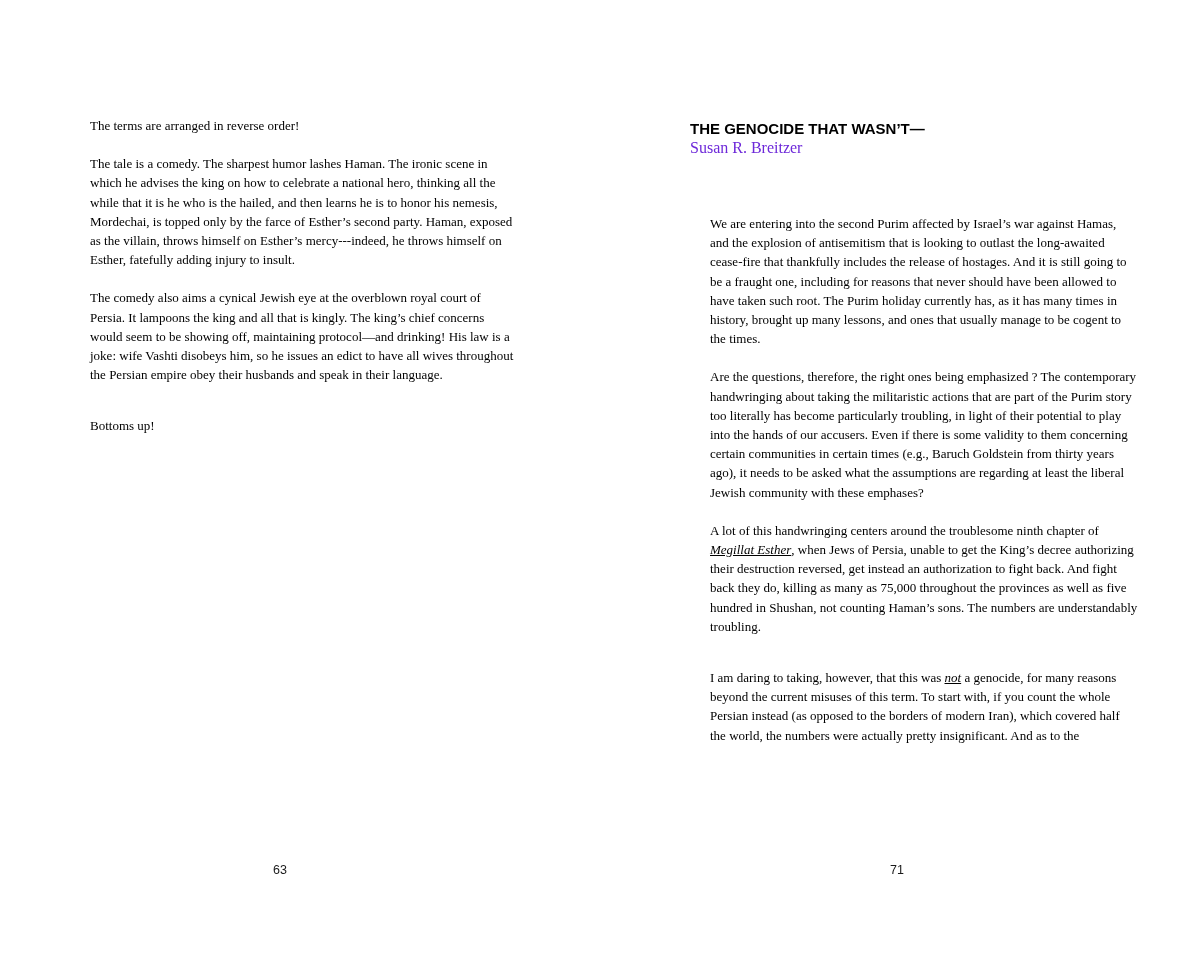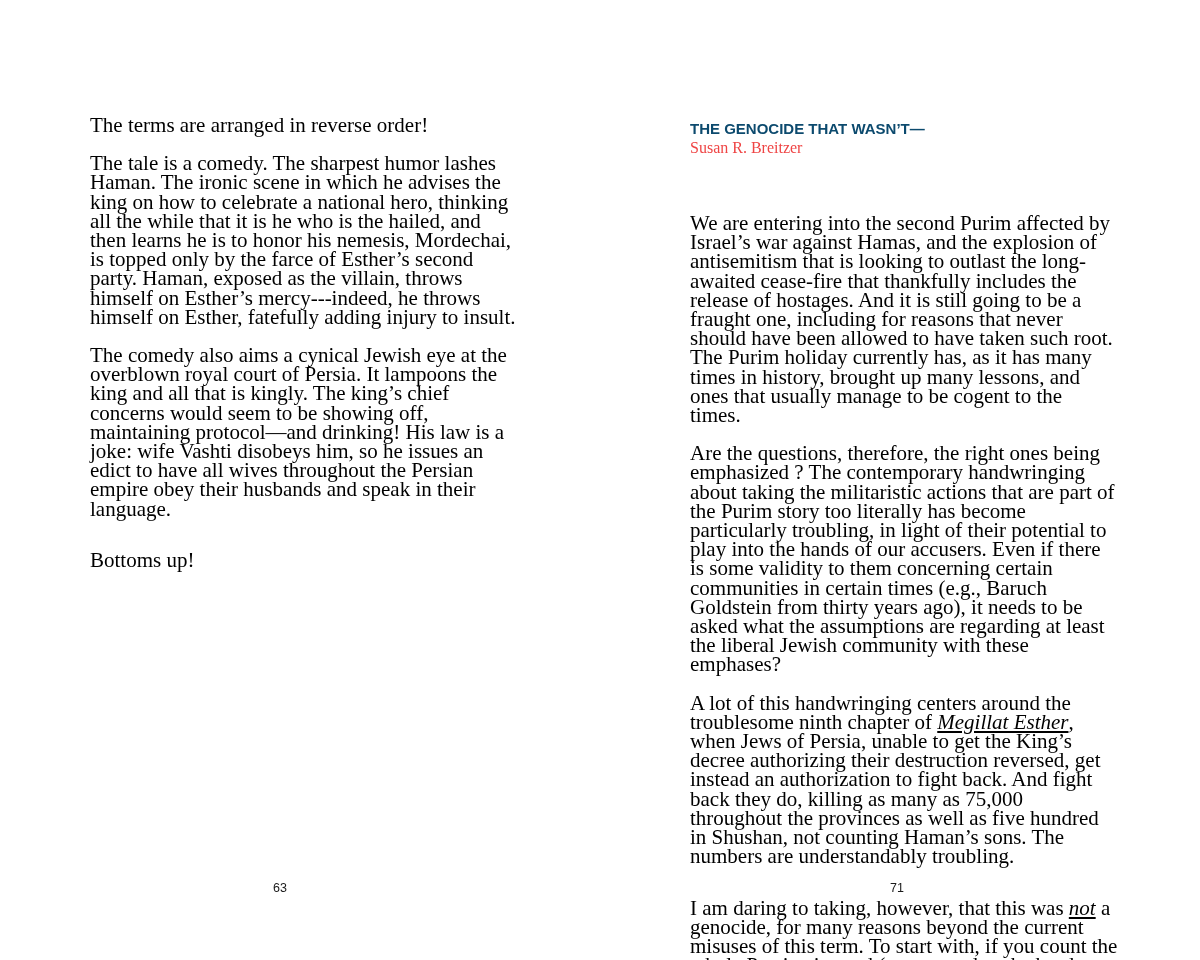--- a/index.html
+++ b/index.html
@@ -14,21 +14,21 @@
     overflow: hidden;
     font-family: "Liberation Serif", serif;
     color: #000000;
   }
   .spread {
     position: absolute;
     inset: 0;
   }
   .text-block {
     position: absolute;
-    font-size: 21px;
+    font-size: 13px;
     line-height: 19.2px;
     color: #000000;
     text-align: left;
   }
   .text-block p {
     margin: 0 0 19px 0;
   }
   .text-block p:last-child {
     margin-bottom: 0;
     margin-top: 32px;
@@ -49,35 +49,35 @@
     font-weight: bold;
     font-size: 15px;
     line-height: 19px;
     margin: 0;
   }
   .byline {
     font-family: "Liberation Serif", serif;
     font-size: 16px;
     line-height: 19px;
     font-weight: normal;
-    color: #ef4444;
+    color: #6d28d9;
     margin: 0;
   }
   .right-body {
-    left: 690px;
+    left: 710px;
     top: 214px;
     width: 428px;
   }
   .italic {
     font-style: italic;
     text-decoration: underline;
   }
   .page-number {
     position: absolute;
-    top: 881px;
+    top: 863px;
     width: 44px;
     text-align: center;
     font-family: "Liberation Sans", sans-serif;
     font-size: 12.5px;
     line-height: 15px;
     color: #1a1a1a;
   }
   .page-number-left {
     left: 258px;
   }
@@ -95,21 +95,21 @@
         <p><span>The terms are arranged in reverse order!</span></p>
         <p><span>The tale is a comedy. The sharpest humor lashes Haman. The ironic scene in which he advises the king on how to celebrate a national hero, thinking all the while that it is he who is the hailed, and then learns he is to honor his nemesis, Mordechai, is topped only by the farce of Esther’s second party. Haman, exposed as the villain, throws himself on Esther’s mercy---indeed, he throws himself on Esther, fatefully adding injury to insult.</span></p>
         <p><span>The comedy also aims a cynical Jewish eye at the overblown royal court of Persia. It lampoons the king and all that is kingly. The king’s chief concerns would seem to be showing off, maintaining protocol—and drinking! His law is a joke: wife Vashti disobeys him, so he issues an edict to have all wives throughout the Persian empire obey their husbands and speak in their language.</span></p>
         <p><span>Bottoms up!</span></p>
       </div>
     <div class="page-number page-number-left">63</div>
   </section>
 
   <section>
     <header class="right-header">
-      <h1 class="article-title" style="color: #0c4a6e;">
+      <h1 class="article-title" style="color: #000000;">
         <span>THE GENOCIDE THAT WASN’T—</span><br>
       </h1>
       <p class="byline">Susan R. Breitzer</p>
     </header>
     <div class="text-block right-body">
         <p><span>We are entering into the second Purim affected by Israel’s war against Hamas, and the explosion of antisemitism that is looking to outlast the long-awaited cease-fire that thankfully includes the release of hostages. And it is still going to be a fraught one, including for reasons that never should have been allowed to have taken such root. The Purim holiday currently has, as it has many times in history, brought up many lessons, and ones that usually manage to be cogent to the times.</span></p>
         <p><span>Are the questions, therefore, the right ones being emphasized ? The contemporary handwringing about taking the militaristic actions that are part of the Purim story too literally has become particularly troubling, in light of their potential to play into the hands of our accusers. Even if there is some validity to them concerning certain communities in certain times (e.g., Baruch Goldstein from thirty years ago), it needs to be asked what the assumptions are regarding at least the liberal Jewish community with these emphases?</span></p>
         <p><span>A lot of this handwringing centers around the troublesome ninth chapter of </span><span class="italic">Megillat Esther</span><span>, when Jews of Persia, unable to get the King’s decree authorizing their destruction reversed, get instead an authorization to fight back. And fight back they do, killing as many as 75,000 throughout the provinces as well as five hundred in Shushan, not counting Haman’s sons. The numbers are understandably troubling.</span></p>
         <p><span>I am daring to taking, however, that this was </span><span class="italic">not</span><span> a genocide, for many reasons beyond the current misuses of this term. To start with, if you count the whole Persian instead (as opposed to the borders of modern Iran), which covered half the world, the numbers were actually pretty insignificant. And as to the</span></p>
       </div>

